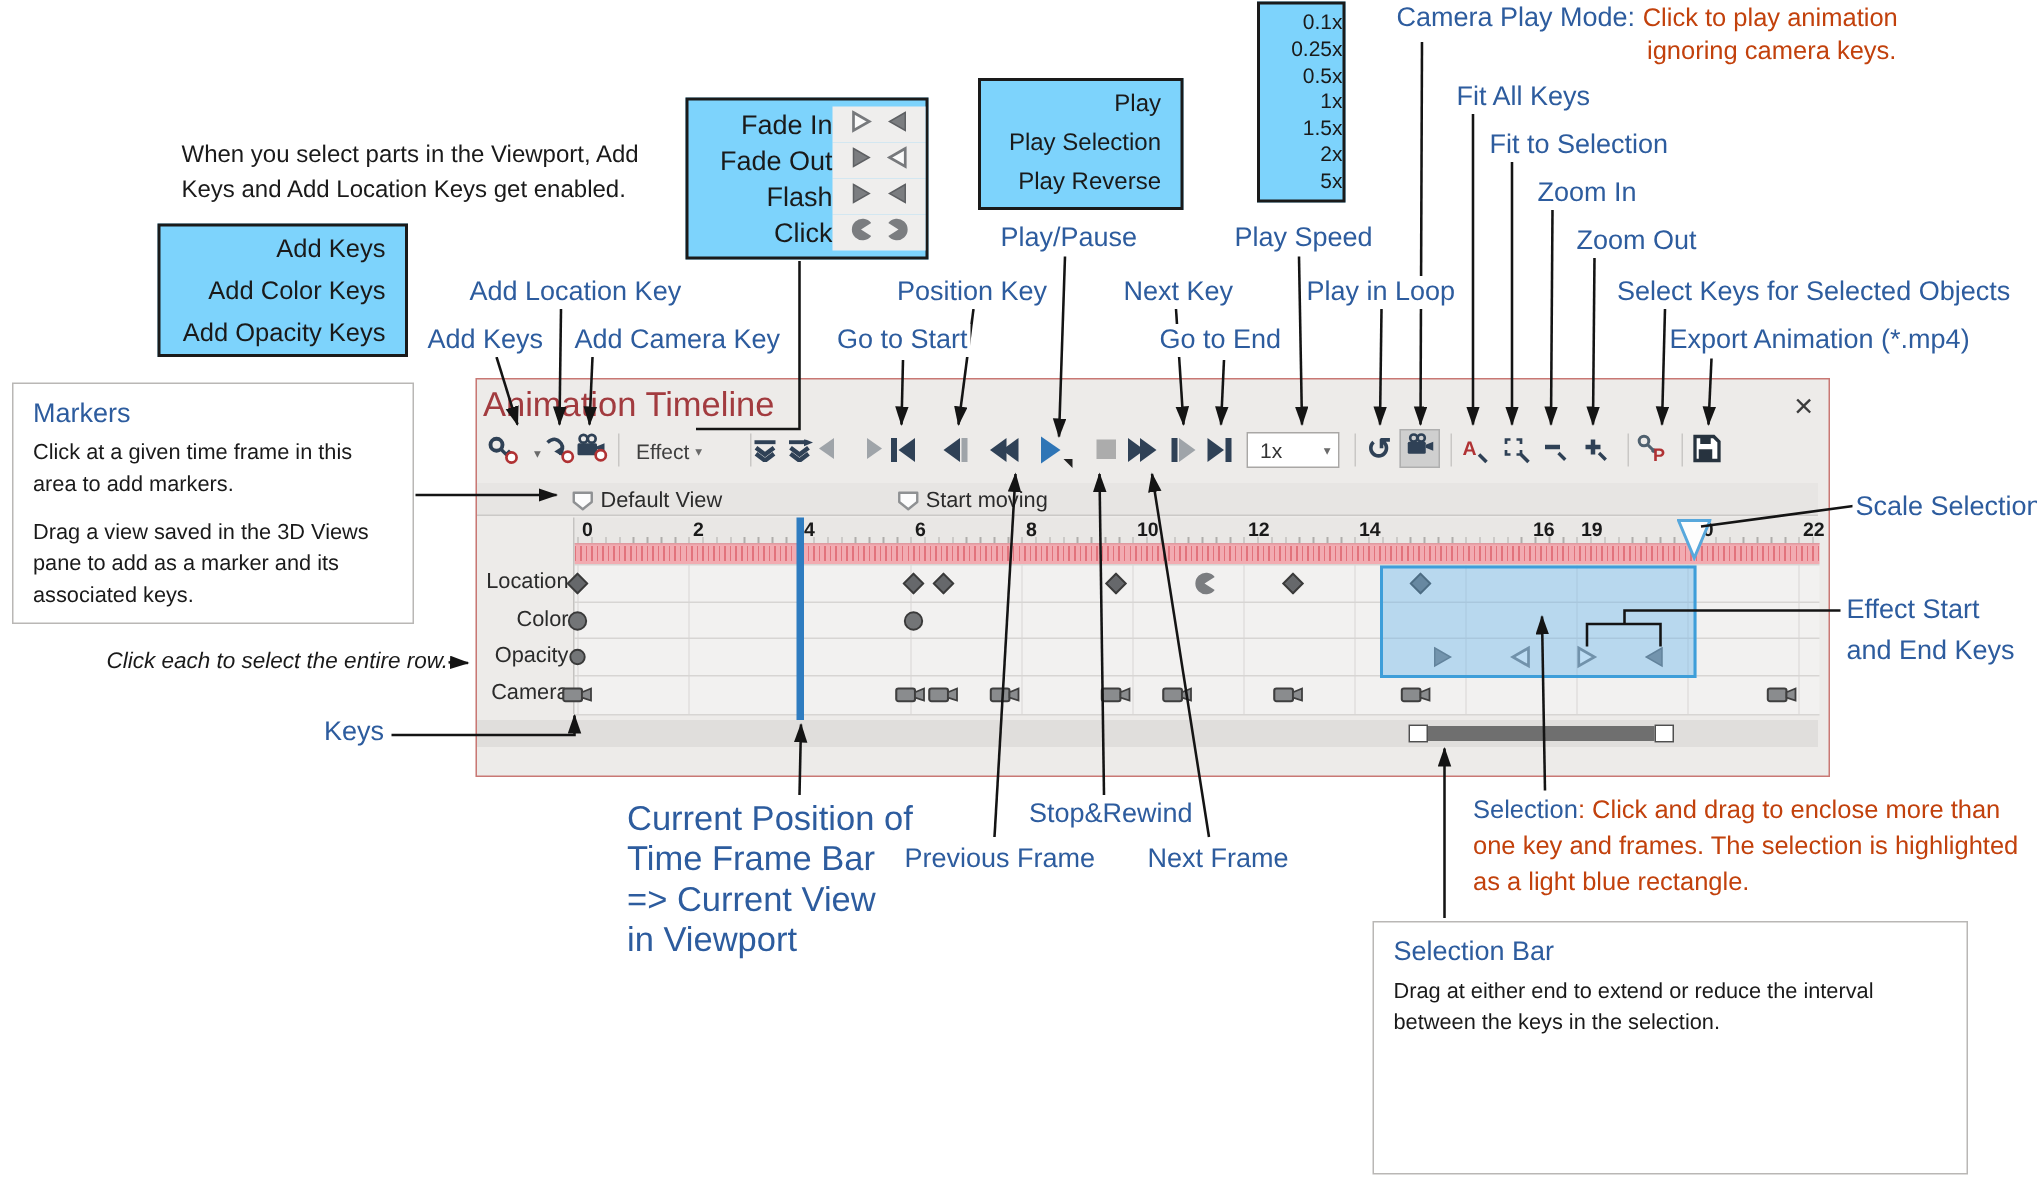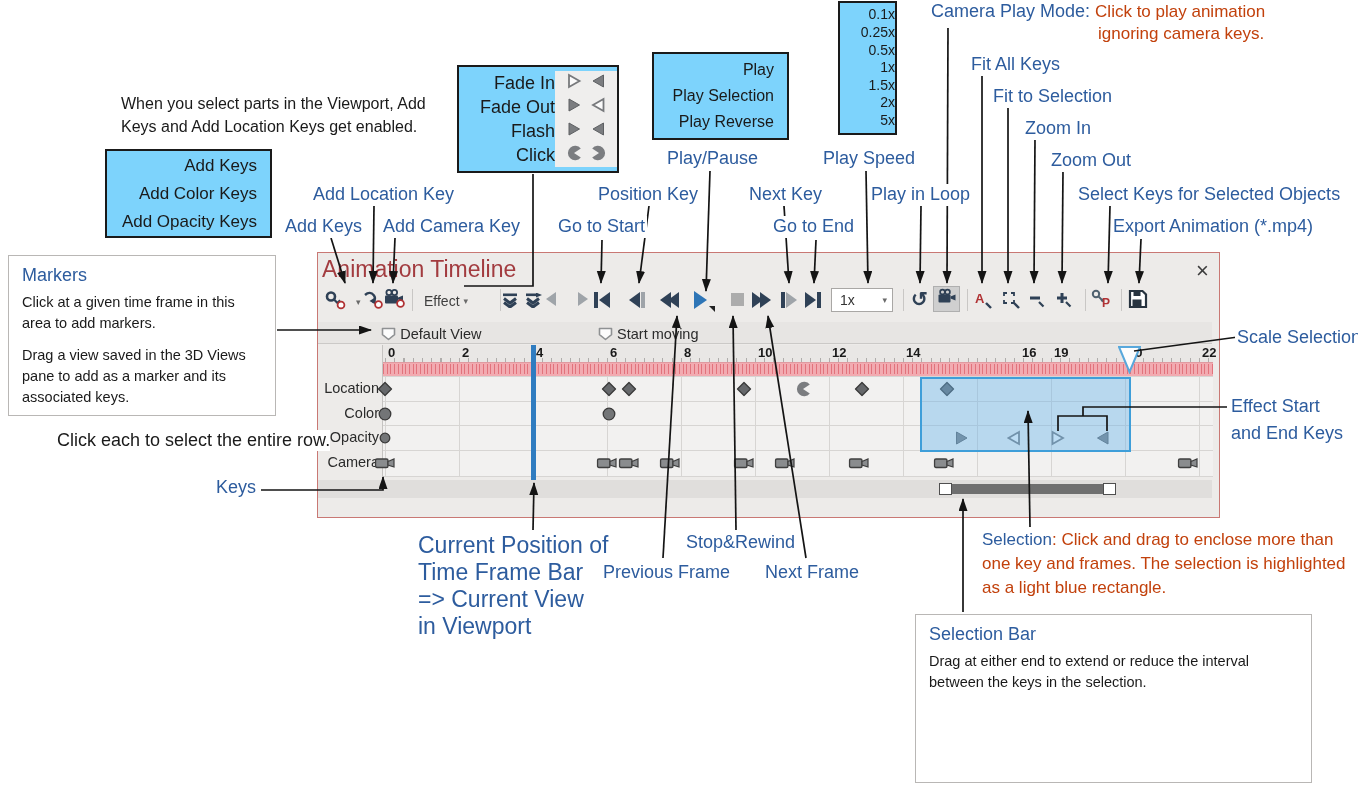--- a/index.html
+++ b/index.html
@@ -536,21 +536,21 @@
       <div>Time Frame Bar</div>
       <div>=&gt; Current View</div>
       <div>in Viewport</div>
     </div>
 <div class="lbl" style="left:601px;top:562px;">Previous Frame</div>
 <div class="lbl" style="left:684px;top:532px;">Stop&amp;Rewind</div>
 <div class="lbl" style="left:763px;top:562px;">Next Frame</div>
 <div class="lbl" id="selnote" style="left:980px;top:528px;">
   <span style="background:#fff;">Selection</span><span class="blk">: Click and drag to enclose more than one key and frames. The selection is highlighted as a light blue rectangle.</span>
 </div>
-<div class="note" style="left:57px;top:430px;font-size:18px;">Click each to select the entire row.</div>
+<div class="note" style="left:71px;top:430px;font-size:15px;font-style:italic;">Click each to select the entire row.</div>
 <div class="lbl" style="left:214px;top:477px;">Keys</div>
 
 <svg id="overlay" width="1358" height="785">
   <defs>
     <marker id="ah" markerWidth="14" markerHeight="10" refX="12" refY="4.5" orient="auto" markerUnits="userSpaceOnUse">
       <path d="M0,0 L13,4.5 L0,9 Z" fill="#141414"></path>
     </marker>
   </defs>
   <g id="lines" stroke="#141414" stroke-width="1.7" fill="none">
         <polyline points="331,238 345,283" marker-end="url(#ah)"></polyline>

